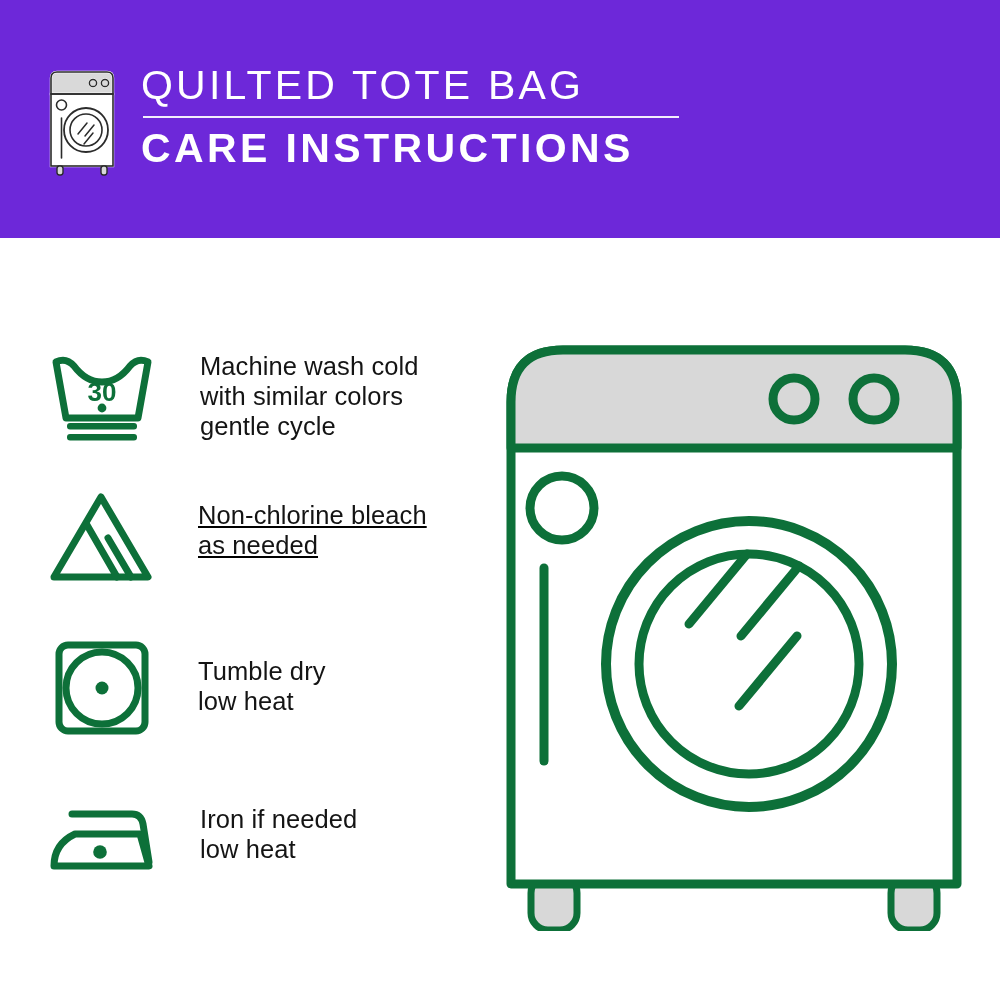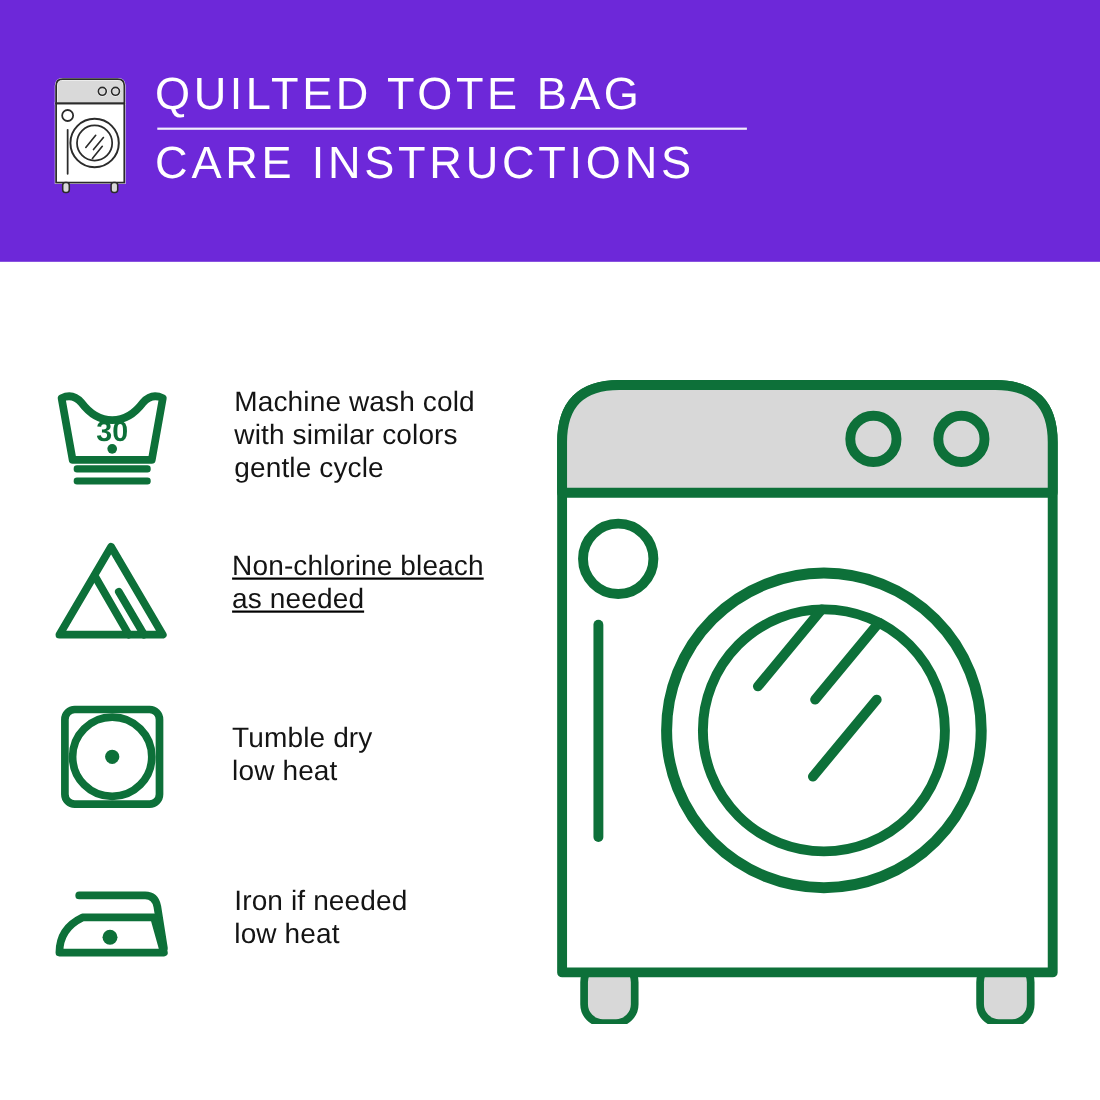--- a/index.html
+++ b/index.html
@@ -67,41 +67,40 @@
     height: 2px;
     background: #ffffff;
     margin: 8px 0 7px 2px;
     opacity: 0.92;
   }
 
   .title-sub {
     color: #ffffff;
     font-size: 41px;
     line-height: 46px;
-    font-weight: 400;
+    font-weight: 700;
     letter-spacing: 3.4px;
     white-space: nowrap;
     font-family: "Liberation Sans", sans-serif;
   }
 
   
   .care-list {
     position: absolute;
     left: 0;
     top: 238px;
     width: 470px;
     height: 762px;
   }
 
   .care-row {
     position: absolute;
     left: 48px;
     display: flex;
     align-items: flex-start;
-    gap: 13px;
   }
 
   .care-row.r0 { top: 104px; }
   .care-row.r1 { top: 245px; text-decoration: underline; }
   .care-row.r2 { top: 398px; }
   .care-row.r3 { top: 552px; }
 
   .care-icon {
     flex: 0 0 auto;
     width: 112px;

